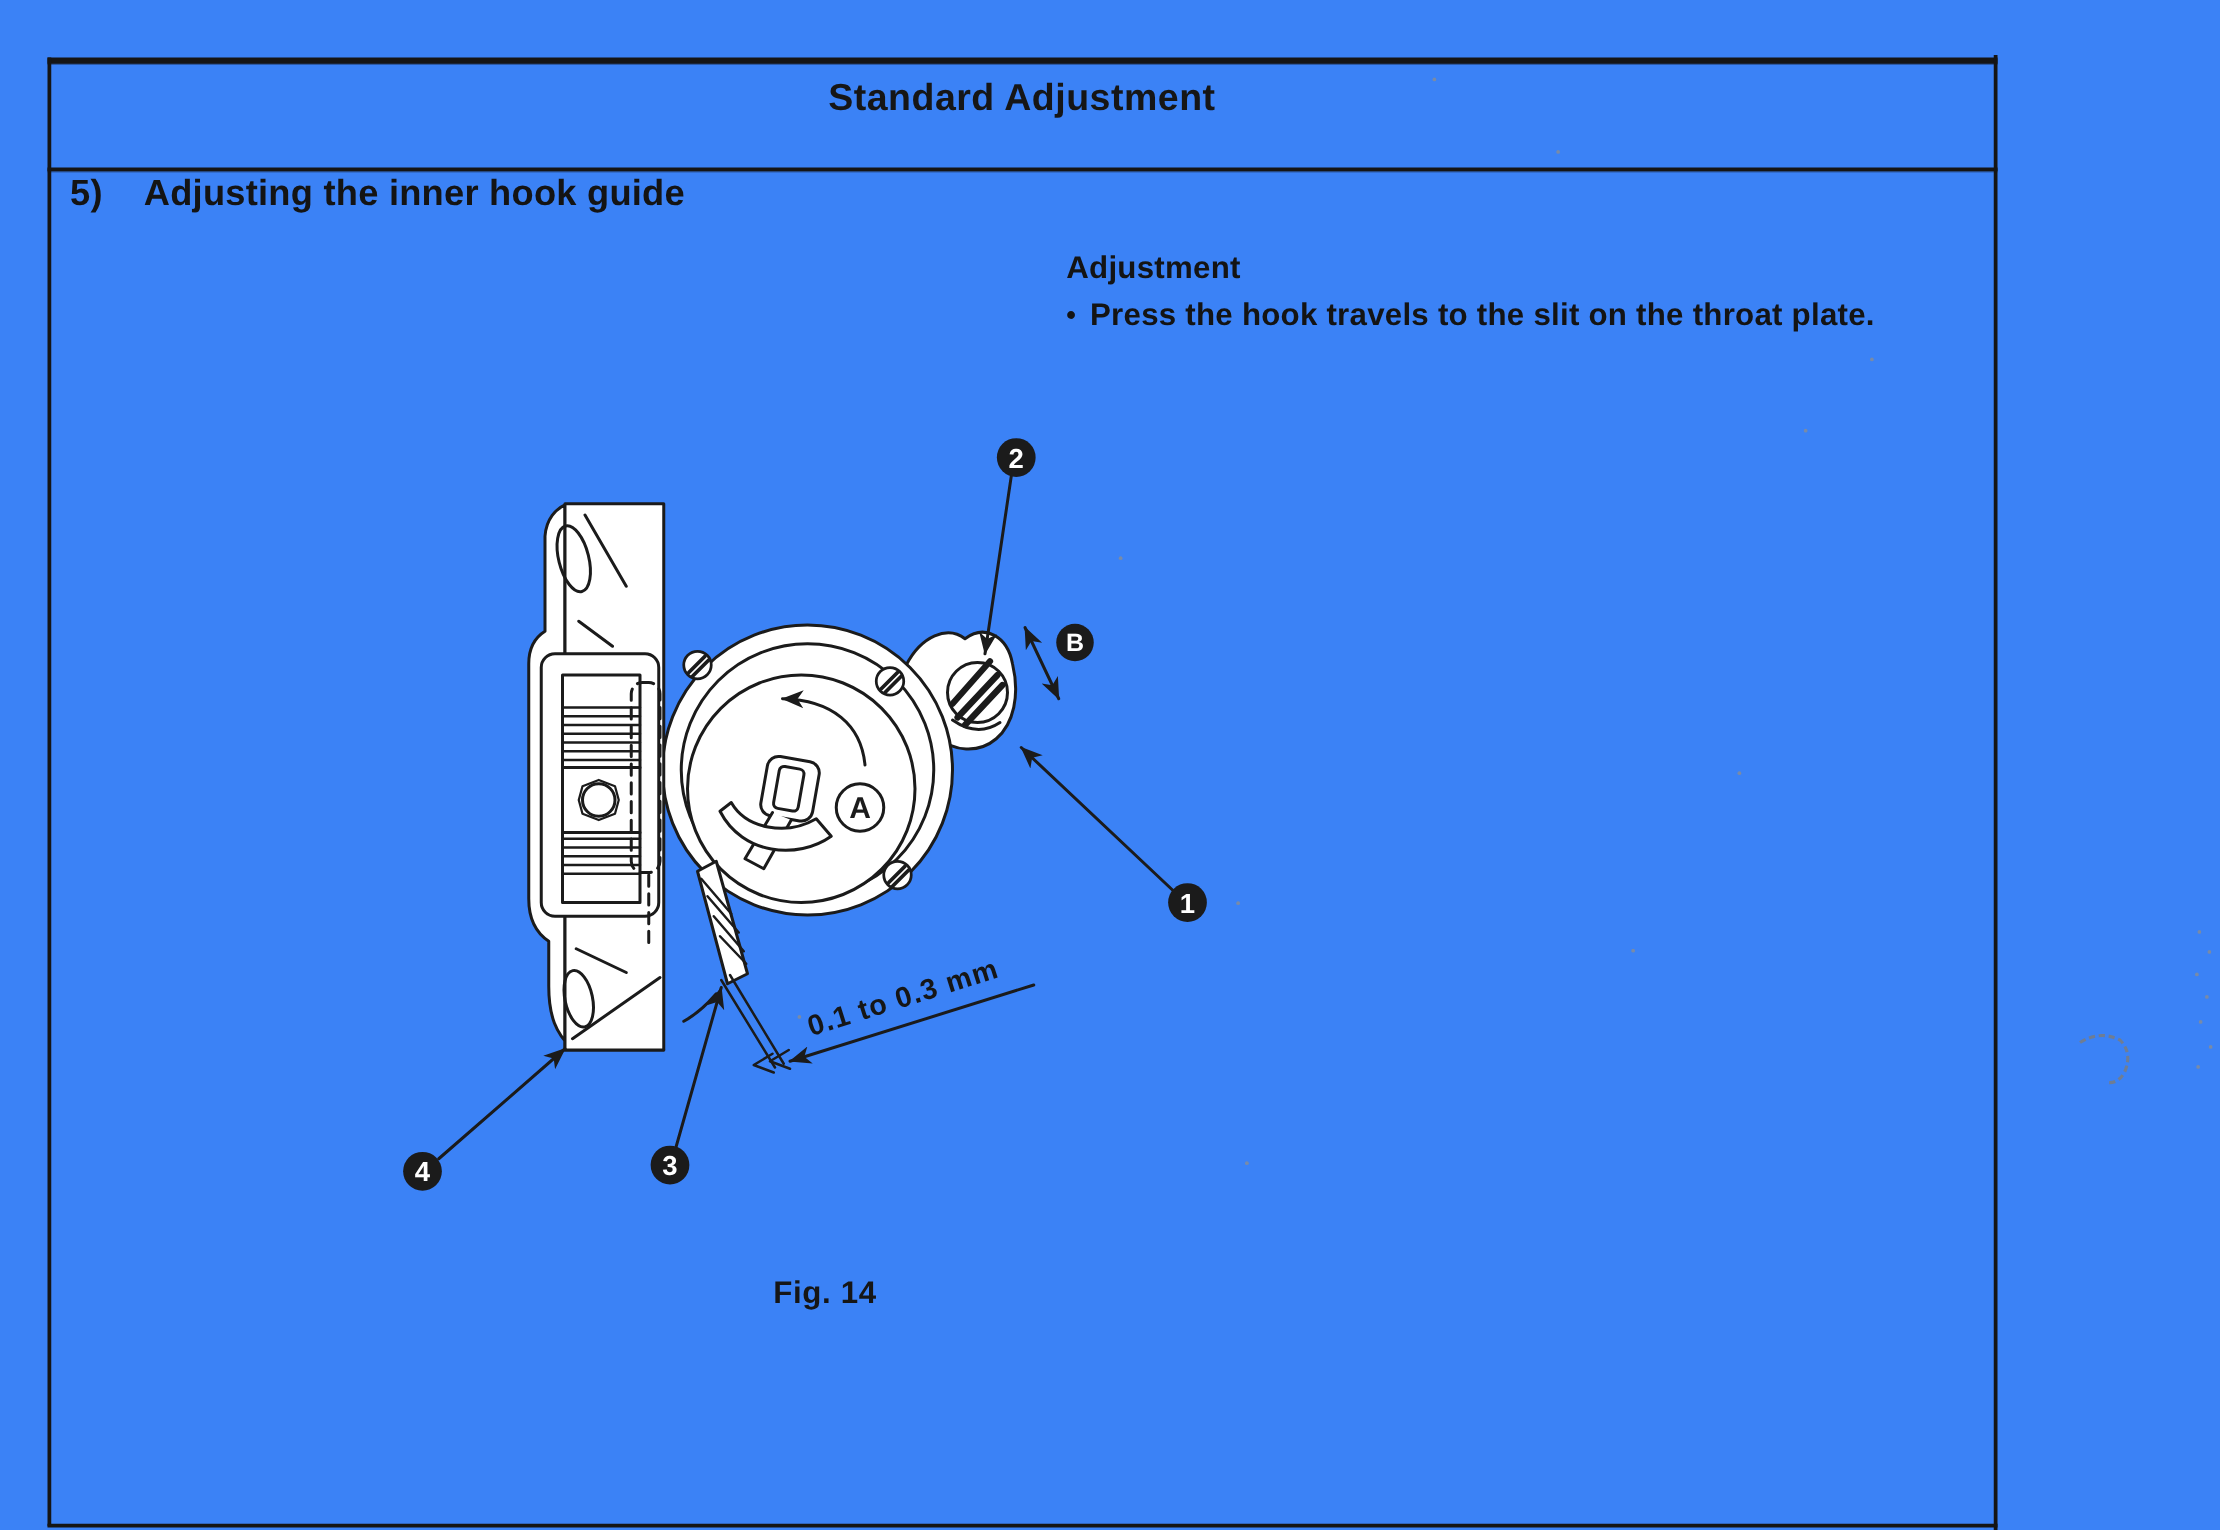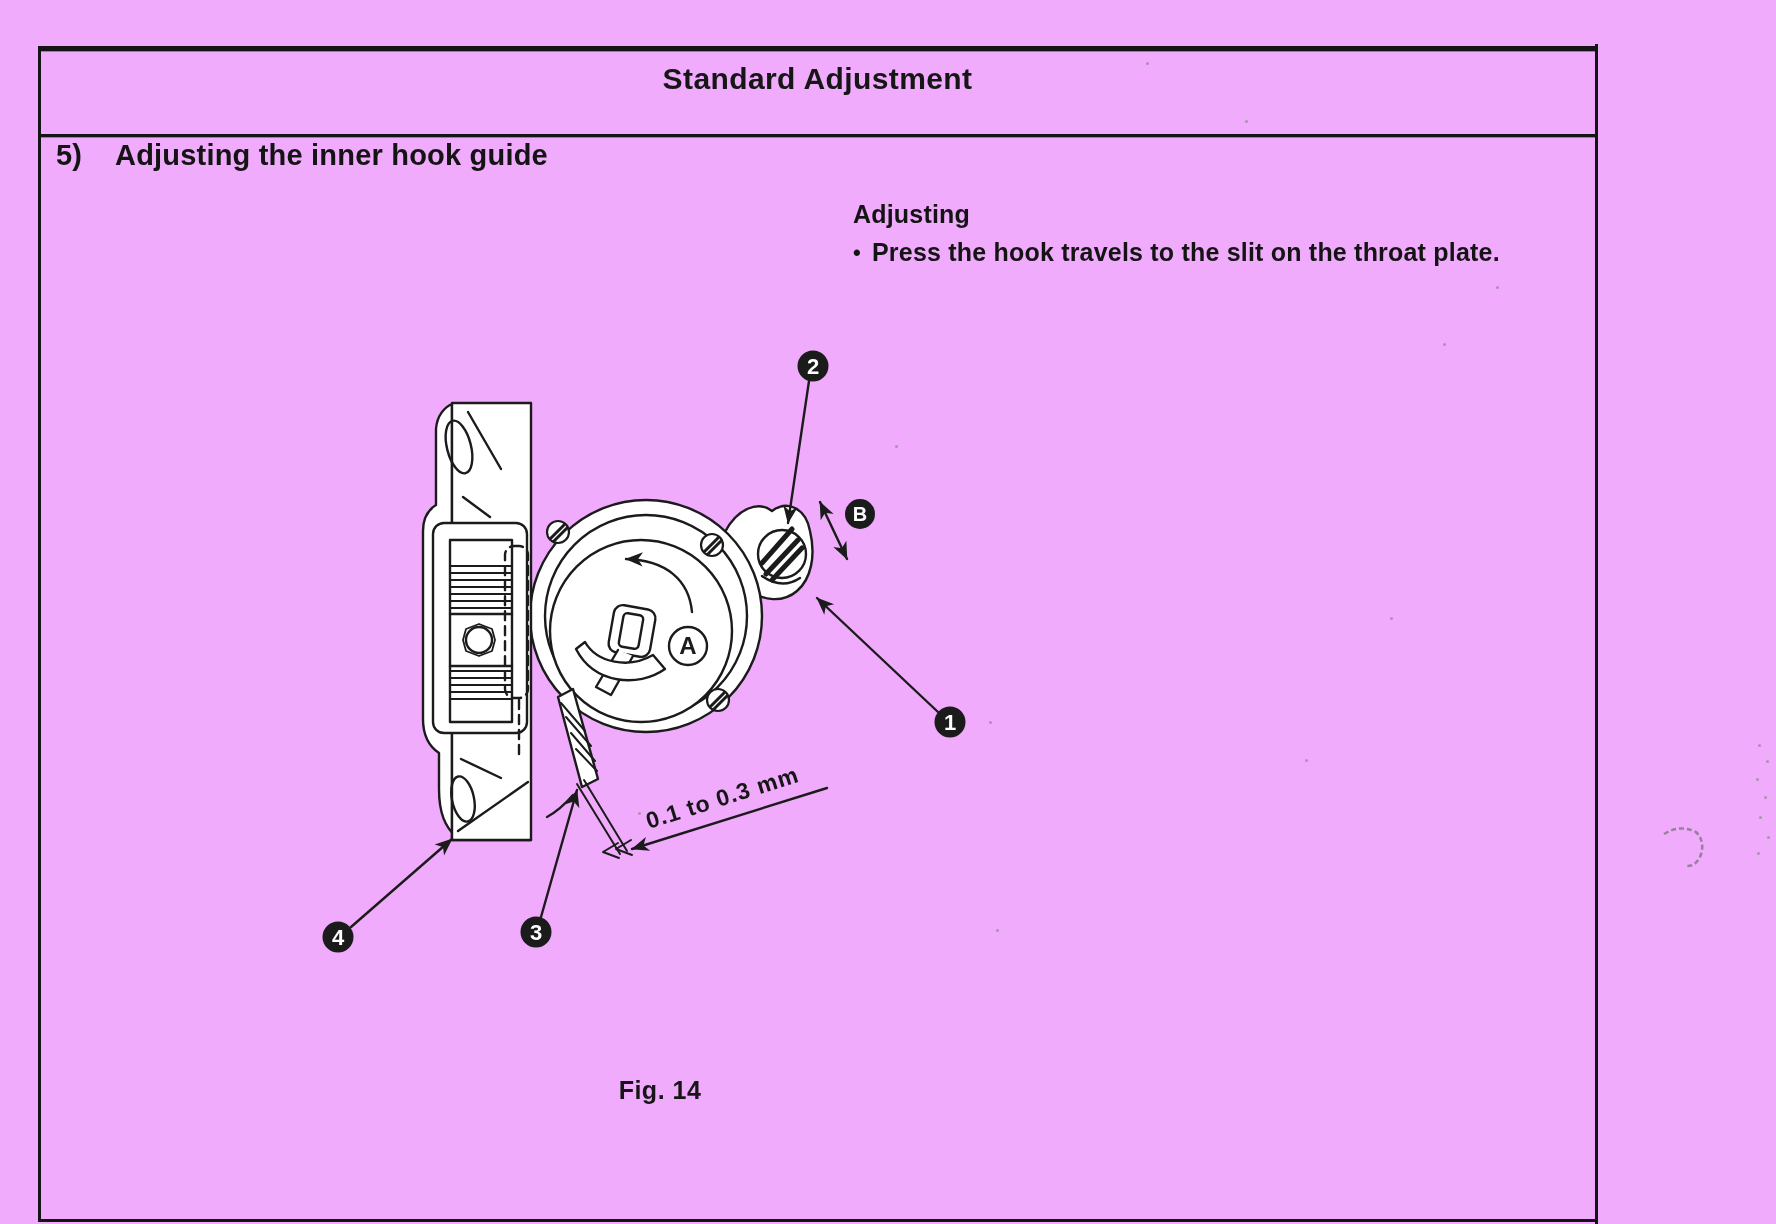--- a/index.html
+++ b/index.html
@@ -1,31 +1,31 @@
 <!DOCTYPE html>
 <html><head>
 <meta charset="utf-8">
 <style>
   html,body{margin:0;padding:0;}
   body{width:1776px;height:1224px;background:#fff;overflow:hidden;
        font-family:"Liberation Sans",sans-serif;color:#1b1b1b;position:relative;}
-  .page{position:absolute;inset:0;background:#f0abfc;}
+  .page{position:absolute;inset:0;background:#3b82f6;}
   .rule{position:absolute;background:#151515;}
   .rule.fuzzy{box-shadow:0 1px 0 rgba(20,20,20,.35);}
   .hdr-title{position:absolute;left:38px;top:62px;width:1559px;text-align:center;
              font-size:30px;font-weight:bold;letter-spacing:.4px;color:#161616;}
   .sec-head{position:absolute;left:56px;top:139px;font-size:29px;font-weight:bold;
             color:#141414;letter-spacing:.2px;white-space:nowrap;}
   .sec-head .num{display:inline-block;width:59px;}
   .cond{position:absolute;left:853px;top:195px;width:742px;font-weight:bold;
         font-size:25px;color:#141414;letter-spacing:.2px;}
   .cond .c-head{line-height:38px;}
   .cond .c-item{line-height:38px;white-space:nowrap;}
   .cond .blt{display:inline-block;width:19px;font-size:22px;vertical-align:1px;}
-  .figcap{position:absolute;left:560px;top:1076px;width:200px;text-align:center;
+  .figcap{position:absolute;left:560px;top:1020px;width:200px;text-align:center;
           font-size:25px;font-weight:bold;color:#161616;letter-spacing:.5px;}
   svg text{font-family:"Liberation Sans",sans-serif;}
   .fig{position:absolute;left:270px;top:295px;width:760px;height:680px;}
   .scribble{position:absolute;left:1650px;top:812px;width:72px;height:62px;}
   .spk{position:absolute;width:3px;height:3px;border-radius:50%;background:#8d8d8d;opacity:.75;}
 </style>
 </head>
 <body>
 
 <div class="page">
@@ -36,21 +36,21 @@
   <div class="rule" style="left:1595px;top:44px;width:3px;height:1180px;"></div>
   <div class="rule" style="left:38px;top:1219px;width:1560px;height:3px;"></div>
 
   <div class="hdr-title">Standard Adjustment</div>
 
   <div class="sec-head">
     <span class="num">5)</span><span>Adjusting the inner hook guide</span>
   </div>
 
   <div class="cond">
-    <div class="c-head">Adjusting</div>
+    <div class="c-head">Adjustment</div>
     <div class="c-item"><span class="blt">•</span><span>Press the hook travels to the slit on the throat plate.</span></div>
   </div>
 
   <svg class="fig" viewBox="270 295 760 680">
     <defs>
       <marker id="ah" viewBox="0 0 12 12" refX="10.5" refY="6" markerWidth="8" markerHeight="8" orient="auto-start-reverse">
         <path d="M0,1.5 L11,6 L0,10.5 L3,6 Z" fill="#1b1b1b"></path>
       </marker>
     </defs>
 

